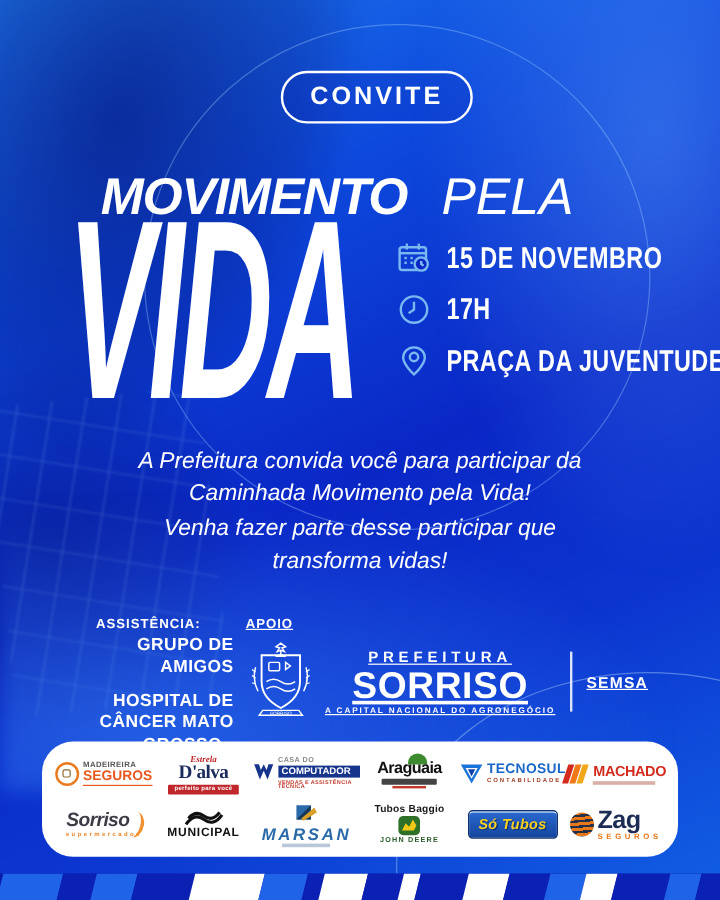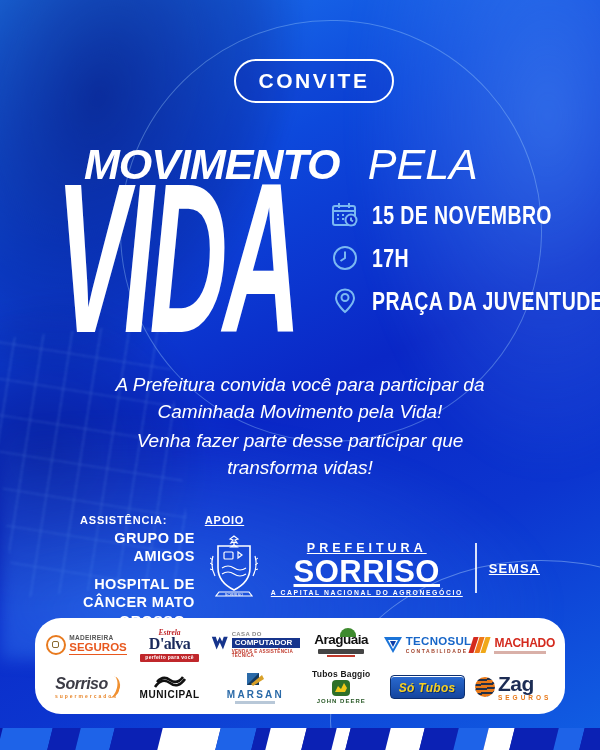--- a/index.html
+++ b/index.html
@@ -113,21 +113,21 @@
 
   .sor-wrap{position:relative;padding-right:10px;}
   .sor-name{font-size:16px;color:#3c3c46;font-weight:bold;font-style:italic;letter-spacing:-.5px;}
   .sor-moon{position:absolute;right:-2px;top:0px;width:14px;height:22px;border:none;border-right:3px solid #f09030;border-radius:50%;transform:rotate(14deg);}
   .sor-sub{font-size:5px;color:#e8862a;font-weight:bold;letter-spacing:2px;margin-top:2px;}
 
   .uni-icon{width:34px;height:14px;}
   .uni-name{font-size:10px;color:#111;font-weight:bold;letter-spacing:.6px;margin-top:1px;}
 
   .mar-icon{width:20px;height:18px;}
-  .mar-name{font-size:10px;color:#2a6aa8;font-weight:bold;letter-spacing:2.2px;margin-top:1px;}
+  .mar-name{font-size:14px;color:#2a6aa8;font-weight:bold;letter-spacing:2.2px;margin-top:1px;font-style:italic;}
   .mar-bar{width:40px;height:2.5px;background:#b8c8d8;margin-top:1.5px;}
 
   .ab-top{font-size:8.5px;color:#1a1a1a;font-weight:bold;letter-spacing:.2px;}
   .ab-icon{width:20px;height:18px;margin-top:1px;}
   .ab-sub{font-size:6px;color:#2a5a28;font-weight:bold;letter-spacing:1px;margin-top:1px;}
 
   .st-box{background:linear-gradient(180deg,#2a6ad0,#14459e);border:1.5px solid #0c2f70;border-radius:4px;padding:3px 8px;box-shadow:0 1px 0 #fff inset;}
   .st-text{font-size:12px;color:#f8d020;font-weight:bold;font-style:italic;letter-spacing:.3px;text-shadow:1px 1px 0 #0c2f70;}
 
   .zag-sphere{width:20px;height:20px;border-radius:50%;

